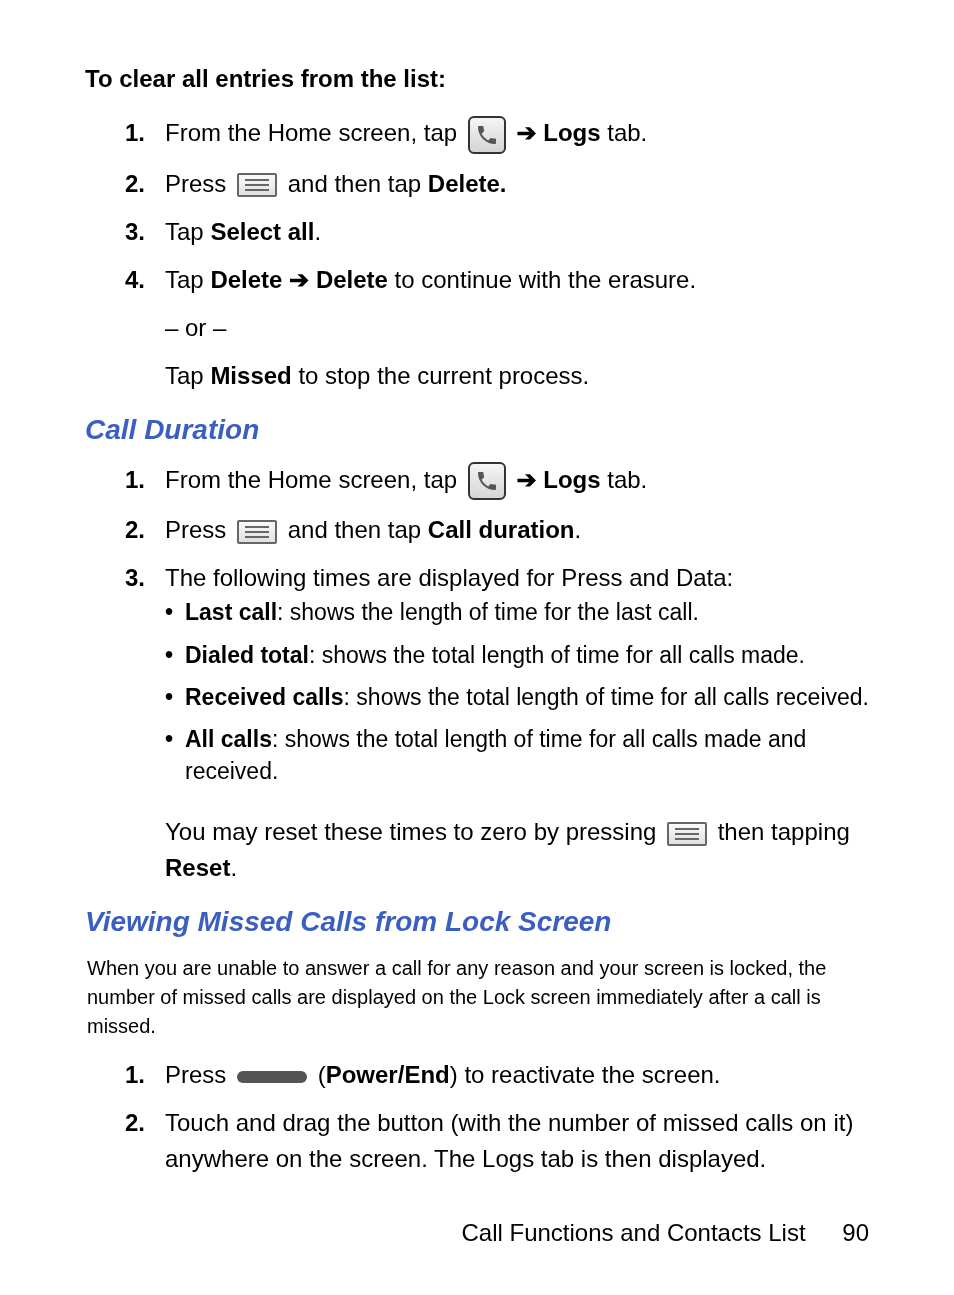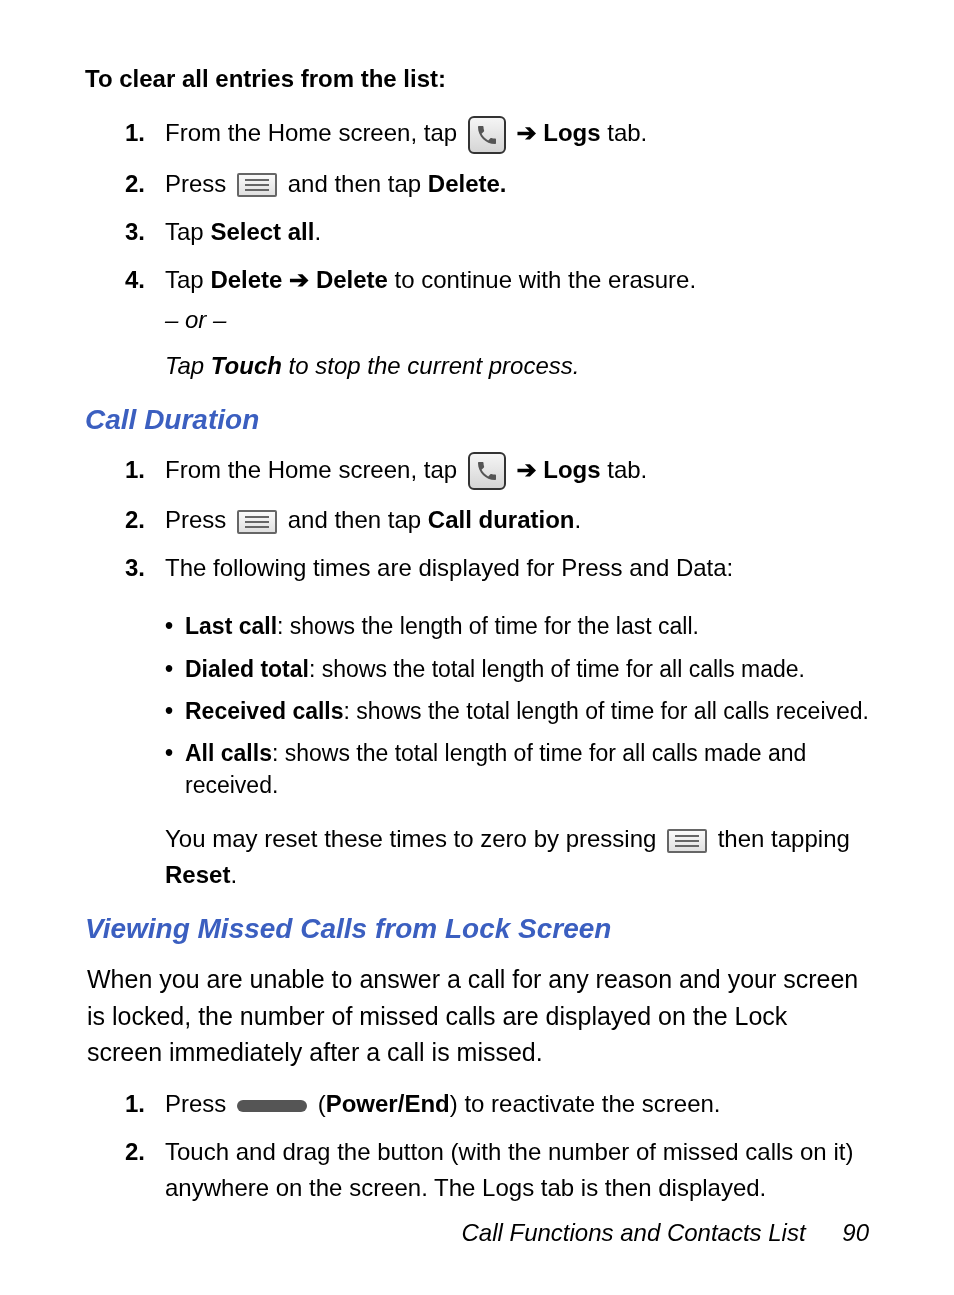--- a/index.html
+++ b/index.html
@@ -50,28 +50,28 @@
     }
     .section-heading {
       color: #3b5fc0;
       font-weight: bold;
       font-style: italic;
       font-size: 28px;
       margin-top: 20px;
       margin-bottom: 16px;
     }
     .paragraph {
-      font-size: 25px;
+      font-size: 20px;
       line-height: 1.45;
       margin-bottom: 16px;
       padding-left: 2px;
     }
     ul.bulleted {
       list-style: none;
-      margin-top: 24px;
+      margin-top: 0;
     }
     ul.bulleted > li {
       position: relative;
       padding-left: 20px;
       margin-bottom: 10px;
       font-size: 23px;
       line-height: 1.4;
       font-stretch: condensed;
     }
     ul.bulleted > li::before {
@@ -121,38 +121,36 @@
       box-shadow: 0 5px 0 #666, 0 10px 0 #666;
     }
     .power-icon {
       width: 70px;
       height: 12px;
       background: #555;
       border-radius: 6px;
       vertical-align: middle;
     }
     .sub-text {
-      margin-top: 4px;
+      margin-top: 12px;
       margin-bottom: 10px;
-      font-style: italic;
     }
     .footer {
       position: absolute;
       bottom: 48px;
       right: 85px;
       font-size: 24px;
-      font-style: italic;
     }
     .footer .pagenum {
       margin-left: 30px;
     }
     .reset-para {
       font-size: 24px;
       line-height: 1.5;
-      margin-top: 20px;
+      margin-top: 27px;
     }
   </style>
 </head>
 <body>
 
 <div class="section-intro">To clear all entries from the list:</div>
 
 <ol class="numbered">
   <li>
     <span class="num">1.</span>
@@ -175,21 +173,21 @@
     <span class="num">3.</span>
     <span>Tap </span><span class="bold">Select all</span><span>.</span>
   </li>
   <li>
     <span class="num">4.</span>
     <span>Tap </span><span class="bold">Delete</span>
     <span class="arrow">➔</span>
     <span class="bold">Delete</span><span> to continue with the erasure.</span>
     <div class="sub-text">– or –</div>
     <div class="sub-text">
-      <span>Tap </span><span class="bold">Touch</span><span> to stop the current process.</span>
+      <span>Tap </span><span class="bold">Missed</span><span> to stop the current process.</span>
     </div>
   </li>
 </ol>
 
 <div class="section-heading">Call Duration</div>
 
 <ol class="numbered">
   <li>
     <span class="num">1.</span>
     <span>From the Home screen, tap </span>

